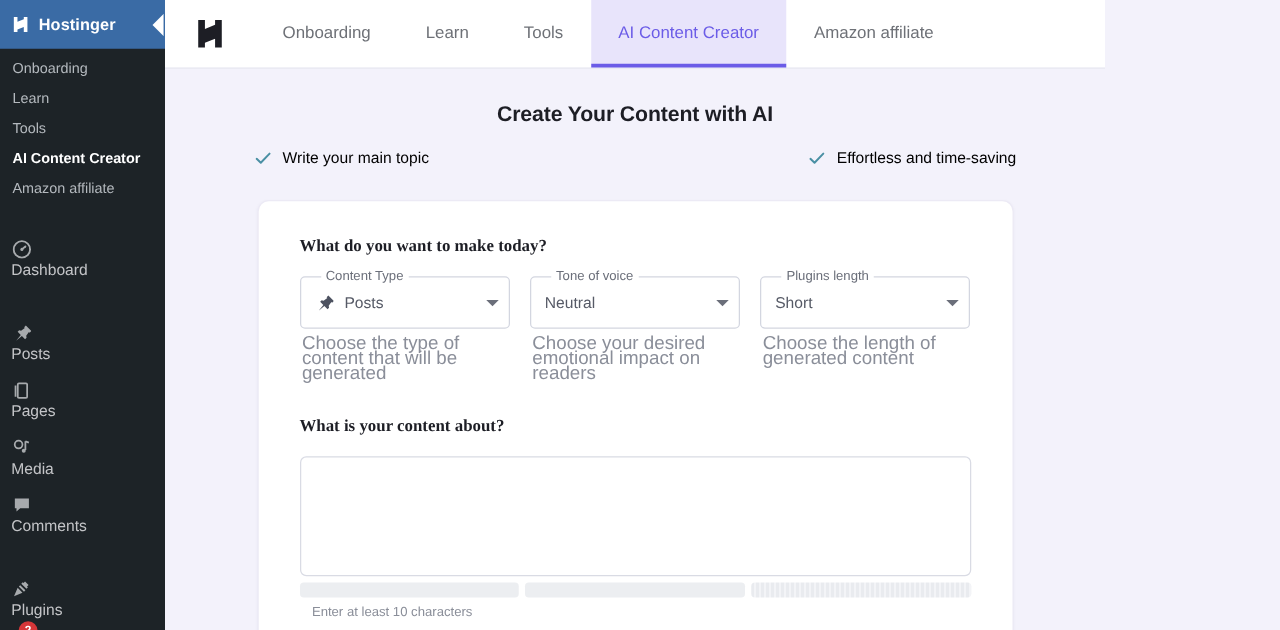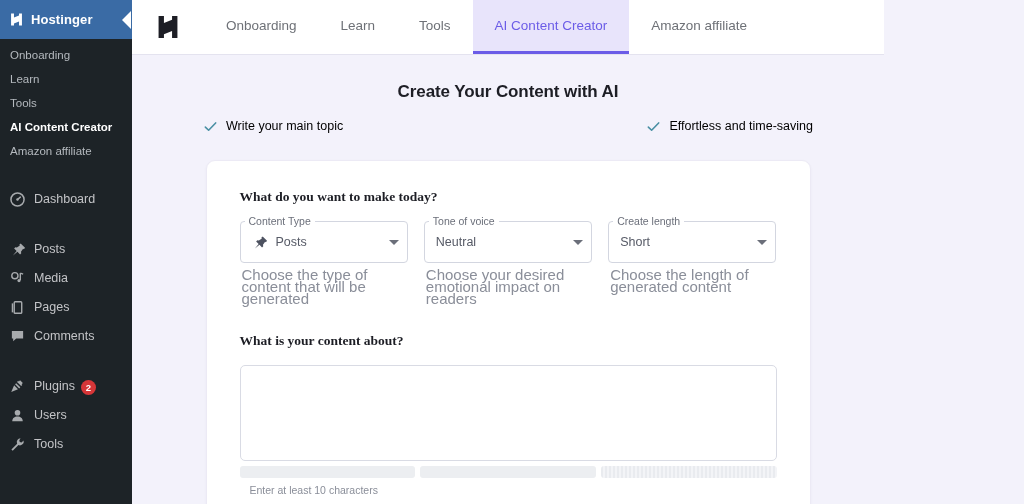--- a/index.html
+++ b/index.html
@@ -53,26 +53,27 @@
     padding: 5px 0 5px 10px;
     line-height: 14px;
     white-space: nowrap;
   }
   .hsub-item.active { color: #ffffff; font-weight: 700; }
 
   .wp-group { padding: 6px 0; }
   .wp-sep { height: 9px; }
   .wp-item {
     display: flex;
-    align-items: flex-end;
+    align-items: flex-start;
     padding: 6px 0 6px 9px;
     color: #c3c4c7;
     font-size: 12.5px;
     line-height: 17px;
     white-space: nowrap;
+    flex-direction: column;
   }
   .wp-icon {
     width: 17px; height: 17px;
     flex: 0 0 17px;
     margin-right: 8px;
     display: flex; align-items: center; justify-content: center;
     color: #a7aaad;
   }
   .wp-icon svg { display: block; }
   .wp-label { flex: 0 0 auto; }
@@ -179,21 +180,21 @@
     position: relative;
     height: 42px;
     border: 1px solid #d3d6e0;
     border-radius: 4px;
     display: flex; align-items: center;
     padding: 0 8px 0 11px;
     background: #fff;
   }
   .mui-legend {
     position: absolute;
-    top: -7px; left: 4px;
+    top: -7px; left: 16px;
     background: #ffffff;
     padding: 0 4px;
     font-size: 10.5px;
     color: #6b6f7a;
     line-height: 13px;
     white-space: nowrap;
   }
   .field-icon {
     width: 16px; height: 16px;
     flex: 0 0 16px;
@@ -304,36 +305,36 @@
         <span class="wp-icon">
           <svg width="15" height="15" viewBox="0 0 16 16">
               <path fill="#a7aaad" d="M11.4 1.5 9.9 3l.6.6-3.2 2.3-1.6-.3-1.3 1.3 2.7 2.7-4 4.9 4.9-4 2.7 2.7 1.3-1.3-.3-1.6 2.3-3.2.6.6 1.5-1.5z"></path>
             </svg>
         </span>
         <span class="wp-label">Posts</span>
       </div>
       <div class="wp-item">
         <span class="wp-icon">
           <svg width="15" height="15" viewBox="0 0 16 16">
+              <rect x="4.5" y="1.8" width="8" height="12.4" rx="1" fill="none" stroke="#a7aaad" stroke-width="1.5"></rect>
+              <path d="M2.6 3.6v9.6" stroke="#a7aaad" stroke-width="1.5"></path>
+            </svg>
+        </span>
+        <span class="wp-label">Pages</span>
+      </div>
+      <div class="wp-item">
+        <span class="wp-icon">
+          <svg width="15" height="15" viewBox="0 0 16 16">
               <circle cx="5.2" cy="5" r="3.3" fill="none" stroke="#a7aaad" stroke-width="1.5"></circle>
               <path d="M11 2.2v7.5" stroke="#a7aaad" stroke-width="1.5"></path>
               <circle cx="9.6" cy="10.2" r="1.7" fill="#a7aaad"></circle>
               <path d="M11 2.2 14 3.3" stroke="#a7aaad" stroke-width="1.5"></path>
             </svg>
         </span>
         <span class="wp-label">Media</span>
-      </div>
-      <div class="wp-item">
-        <span class="wp-icon">
-          <svg width="15" height="15" viewBox="0 0 16 16">
-              <rect x="4.5" y="1.8" width="8" height="12.4" rx="1" fill="none" stroke="#a7aaad" stroke-width="1.5"></rect>
-              <path d="M2.6 3.6v9.6" stroke="#a7aaad" stroke-width="1.5"></path>
-            </svg>
-        </span>
-        <span class="wp-label">Pages</span>
       </div>
       <div class="wp-item">
         <span class="wp-icon">
           <svg width="15" height="15" viewBox="0 0 16 16">
               <path fill="#a7aaad" d="M2 2h12v8.2H6.6L3.4 13v-2.8H2z"></path>
             </svg>
         </span>
         <span class="wp-label">Comments</span>
       </div>
     </div>
@@ -435,21 +436,21 @@
             <div class="mui-field">
               <span class="mui-legend">Tone of voice</span>
               <span class="field-value">Neutral</span>
               <span class="caret"></span>
             </div>
             <div class="helper">Choose your desired emotional impact on readers</div>
           </div>
 
           <div class="select-col">
             <div class="mui-field">
-              <span class="mui-legend">Create length</span>
+              <span class="mui-legend">Plugins length</span>
               <span class="field-value">Short</span>
               <span class="caret"></span>
             </div>
             <div class="helper">Choose the length of generated content</div>
           </div>
 
         </div>
 
         <div class="section-title section-title-2">What is your content about?</div>
 

